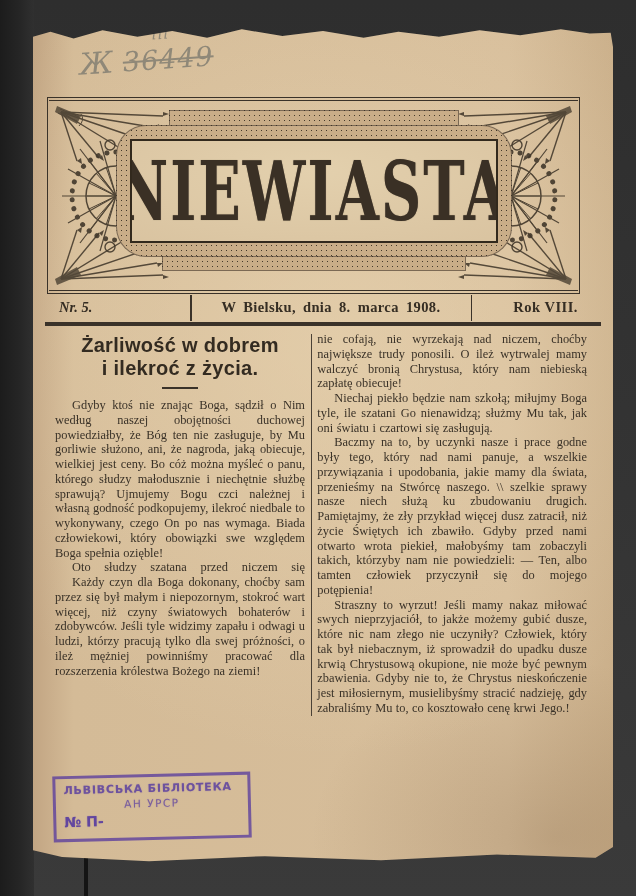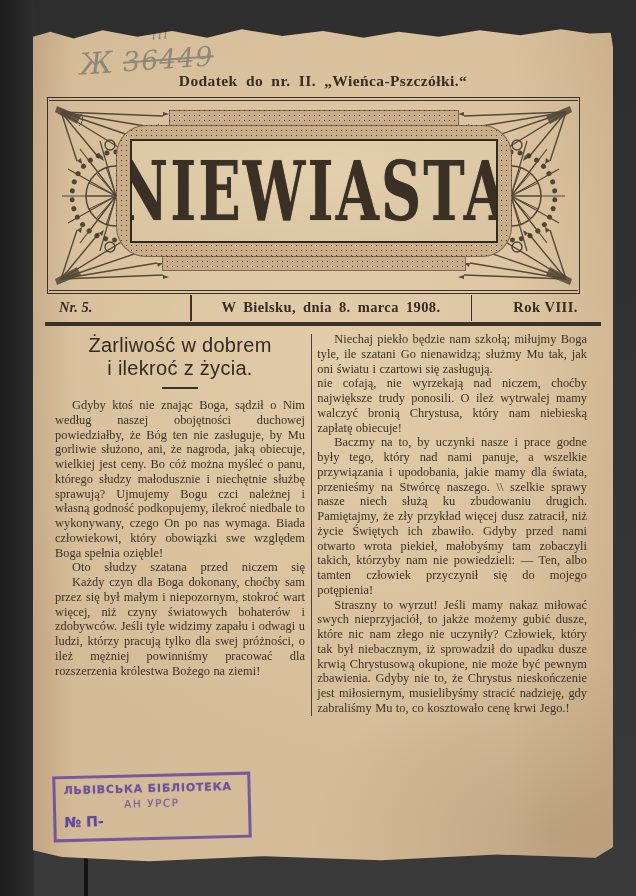--- a/index.html
+++ b/index.html
@@ -78,21 +78,21 @@
   .issue-sep{width:1.5px;height:26px;background:#3a3229;}
   .issue-date{flex:1;text-align:center;letter-spacing:.4px;word-spacing:3px;}
   .issue-year{width:106px;text-align:right;padding-left:10px;box-sizing:border-box;letter-spacing:.5px;}
   .thick-rule{position:absolute;left:12px;top:296px;width:556px;height:3.5px;background:#3a3229;}
 
   
   .article{position:absolute;left:22px;top:306px;width:532px;display:flex;}
   .col-left{width:250px;}
   .col-divider{width:1.3px;background:#4a4136;margin:2px 5px 0 6px;}
   .col-right{flex:1;}
-  .headline{font-family:"Liberation Sans",sans-serif;font-weight:normal;font-size:20px;
+  .headline{font-family:"Liberation Sans",sans-serif;font-weight:bold;font-size:20px;
     line-height:23px;text-align:center;letter-spacing:.3px;color:#332b21;margin:2px 0 0;}
   .head-rule{width:36px;height:2px;background:#3a3229;margin:7px auto 9px;}
   .par{font-size:12.4px;line-height:14.75px;text-align:justify;text-indent:17px;
     margin:0;color:#393127;word-spacing:.4px;}
   .par.noindent{text-indent:0;}
   .par.stretch{text-align-last:justify;}
 
   
   .stamp{position:absolute;left:20px;top:748px;width:176px;height:52px;
     border:3px solid rgba(92,64,158,.8);transform:rotate(-1.4deg);
@@ -110,21 +110,20 @@
 <div class="edge-strip"></div>
 <div class="edge-line"></div>
 
 <div class="paper">
 
   <div class="pencil">
     <span class="zh">Ж</span><span class="num">36449</span>
     <span class="sup">ııı</span>
   </div>
 
-  <div class="supertitle">Dodatek do nr. II. „Wieńca-Pszczółki.“</div>
 
   <div class="frame">
     <svg class="corner c-tl" viewBox="0 0 118 62">
       <g class="ln" stroke-width="1.4">
         <path d="M10 10 L112 14"></path>
           <path d="M10 10 L106 26"></path>
           <path d="M10 10 L92 38"></path>
         <path d="M10 10 L72 48"></path>
           <path d="M10 10 L48 56"></path>
           <path d="M10 10 L26 59"></path>
@@ -279,22 +278,22 @@
     <div class="col-left">
       <h2 class="headline"><span>Żarliwość w dobrem</span><br>
         <span>i ilekroć z życia.</span></h2>
       <div class="head-rule"></div>
       <p class="par">Gdyby ktoś nie znając Boga, sądził o Nim według naszej obojętności duchowej powiedziałby, że Bóg ten nie zasługuje, by Mu gorliwie służono, ani, że nagroda, jaką obiecuje, wielkiej jest ceny. Bo cóż można myśleć o panu, którego słudzy małodusznie i niechętnie służbę sprawują? Ujmujemy Bogu czci należnej i własną godność podkopujemy, ilekroć niedbale to wykonywany, czego On po nas wymaga. Biada człowiekowi, który obowiązki swe względem Boga spełnia ozięble!</p>
       <p class="par stretch">Oto słudzy szatana przed niczem się</p>
       <p class="par">Każdy czyn dla Boga dokonany, choćby sam przez się był małym i niepozornym, stokroć wart więcej, niż czyny światowych bohaterów i zdobywców. Jeśli tyle widzimy zapału i odwagi u ludzi, którzy pracują tylko dla swej próżności, o ileż mężniej powinniśmy pracować dla rozszerzenia królestwa Bożego na ziemi!</p>
     </div>
     <div class="col-divider"></div>
     <div class="col-right">
+      <p class="par noindent">nie cofają, nie wyrzekają nad niczem, choćby największe trudy ponosili. O ileż wytrwalej mamy walczyć bronią Chrystusa, który nam niebieską zapłatę obiecuje!</p>
       <p class="par">Niechaj piekło będzie nam szkołą; miłujmy Boga tyle, ile szatani Go nienawidzą; służmy Mu tak, jak oni światu i czartowi się zasługują.</p>
-      <p class="par noindent">nie cofają, nie wyrzekają nad niczem, choćby największe trudy ponosili. O ileż wytrwalej mamy walczyć bronią Chrystusa, który nam niebieską zapłatę obiecuje!</p>
       <p class="par">Baczmy na to, by uczynki nasze i prace godne były tego, który nad nami panuje, a wszelkie przywiązania i upodobania, jakie mamy dla świata, przenieśmy na Stwórcę naszego. \\ szelkie sprawy nasze niech służą ku zbudowaniu drugich. Pamiętajmy, że zły przykład więcej dusz zatracił, niż życie Świętych ich zbawiło. Gdyby przed nami otwarto wrota piekieł, małobyśmy tam zobaczyli takich, którzyby nam nie powiedzieli: — Ten, albo tamten człowiek przyczynił się do mojego potępienia!</p>
       <p class="par">Straszny to wyrzut! Jeśli mamy nakaz miłować swych nieprzyjaciół, to jakże możemy gubić dusze, które nic nam złego nie uczyniły? Człowiek, który tak był niebacznym, iż sprowadził do upadku dusze krwią Chrystusową okupione, nie może być pewnym zbawienia. Gdyby nie to, że Chrystus nieskończenie jest miłosiernym, musielibyśmy stracić nadzieję, gdy zabraliśmy Mu to, co kosztowało cenę krwi Jego.!</p>
     </div>
   </div>
 
   <div class="stamp">
     <div class="l1">ЛЬВІВСЬКА БІБЛІОТЕКА</div>
     <div class="l2">АН УРСР</div>
     <div class="l3">№ П-</div>
   </div>

